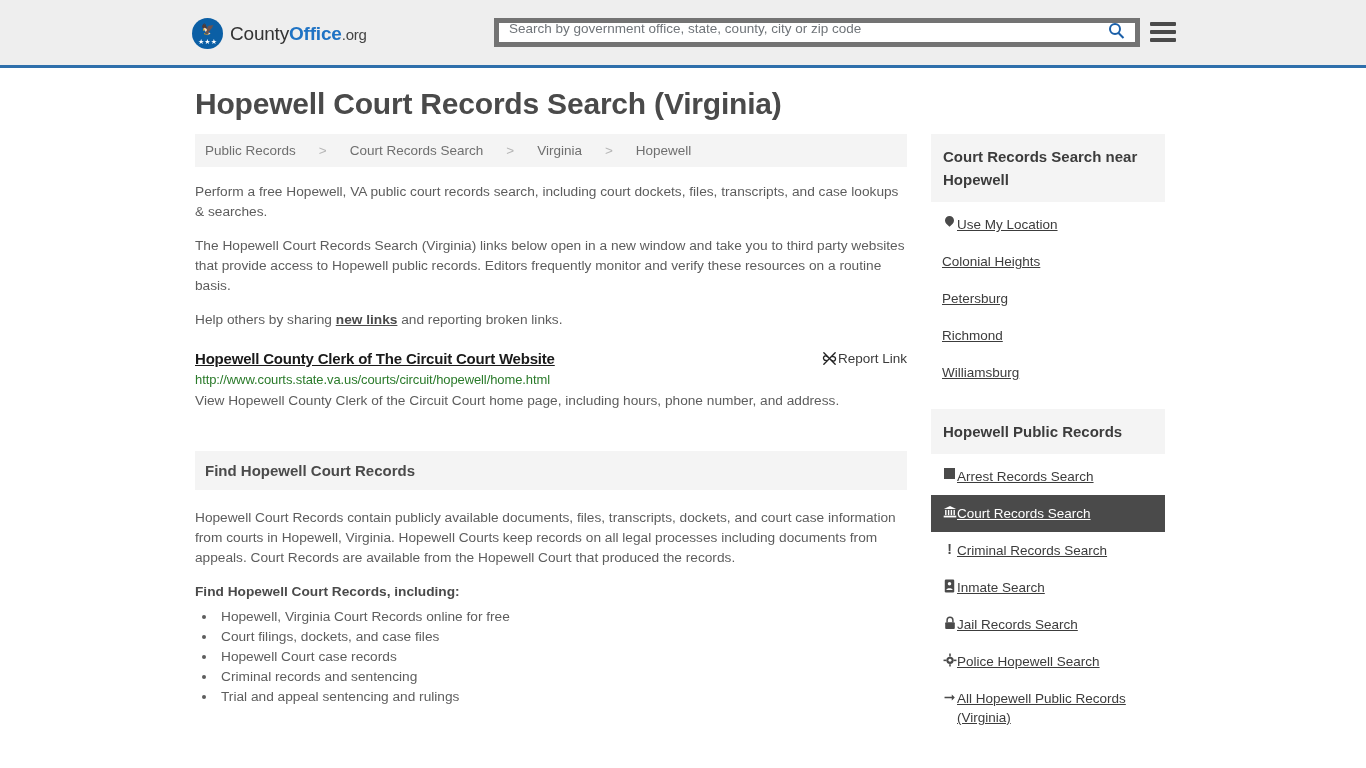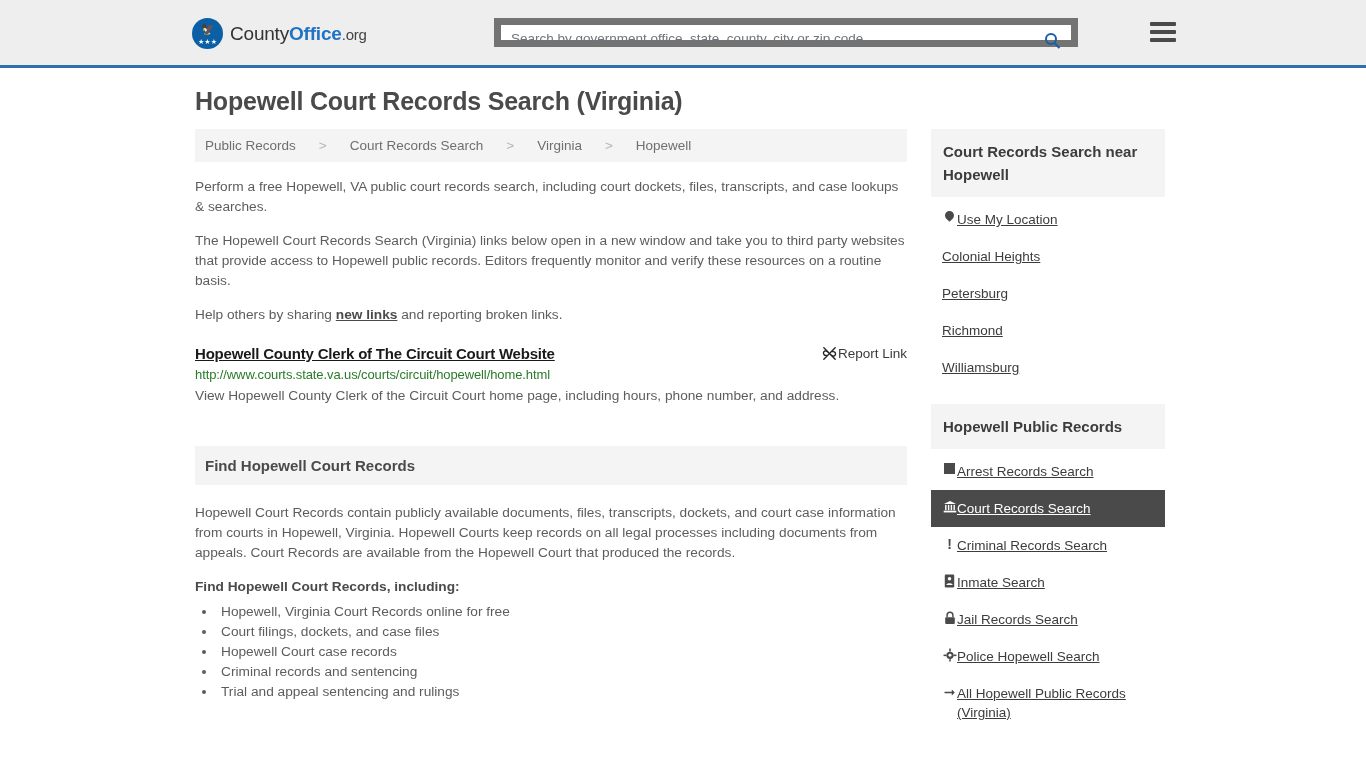--- a/index.html
+++ b/index.html
@@ -59,26 +59,26 @@
     white-space: nowrap;
     letter-spacing: -0.2px;
   }
   .logo-text .blue { color: #1f73c4; font-weight: bold; }
   .logo-text .org { color: #444444; font-size: 15px; }
 
   .search-wrap {
     position: absolute;
     left: 494px;
     top: 18px;
-    width: 584px;
+    width: 646px;
     height: 29px;
     background: #ffffff;
-    border: 7px solid #737373;
-    display: flex;
-    align-items: flex-start;
+    border: 5px solid #737373;
+    display: flex;
+    align-items: flex-end;
   }
   .search-input {
     flex: 1;
     border: none;
     outline: none;
     height: 27px;
     padding: 0 10px;
     font-family: "Liberation Sans", sans-serif;
     font-size: 13.5px;
     color: #333333;
@@ -122,21 +122,21 @@
     width: 1366px;
     padding: 0;
   }
   .container {
     width: 976px;
     margin: 0 auto;
     padding-top: 19px;
     position: relative;
   }
   h1.page-title {
-    font-size: 25px;
+    font-size: 30px;
     color: #4a4a4a;
     font-weight: bold;
     letter-spacing: -0.2px;
     margin-bottom: 13px;
   }
   .cols { display: flex; gap: 24px; align-items: flex-start; }
   .main-col { width: 712px; flex: none; }
   .side-col { width: 234px; flex: none; }
 
   

